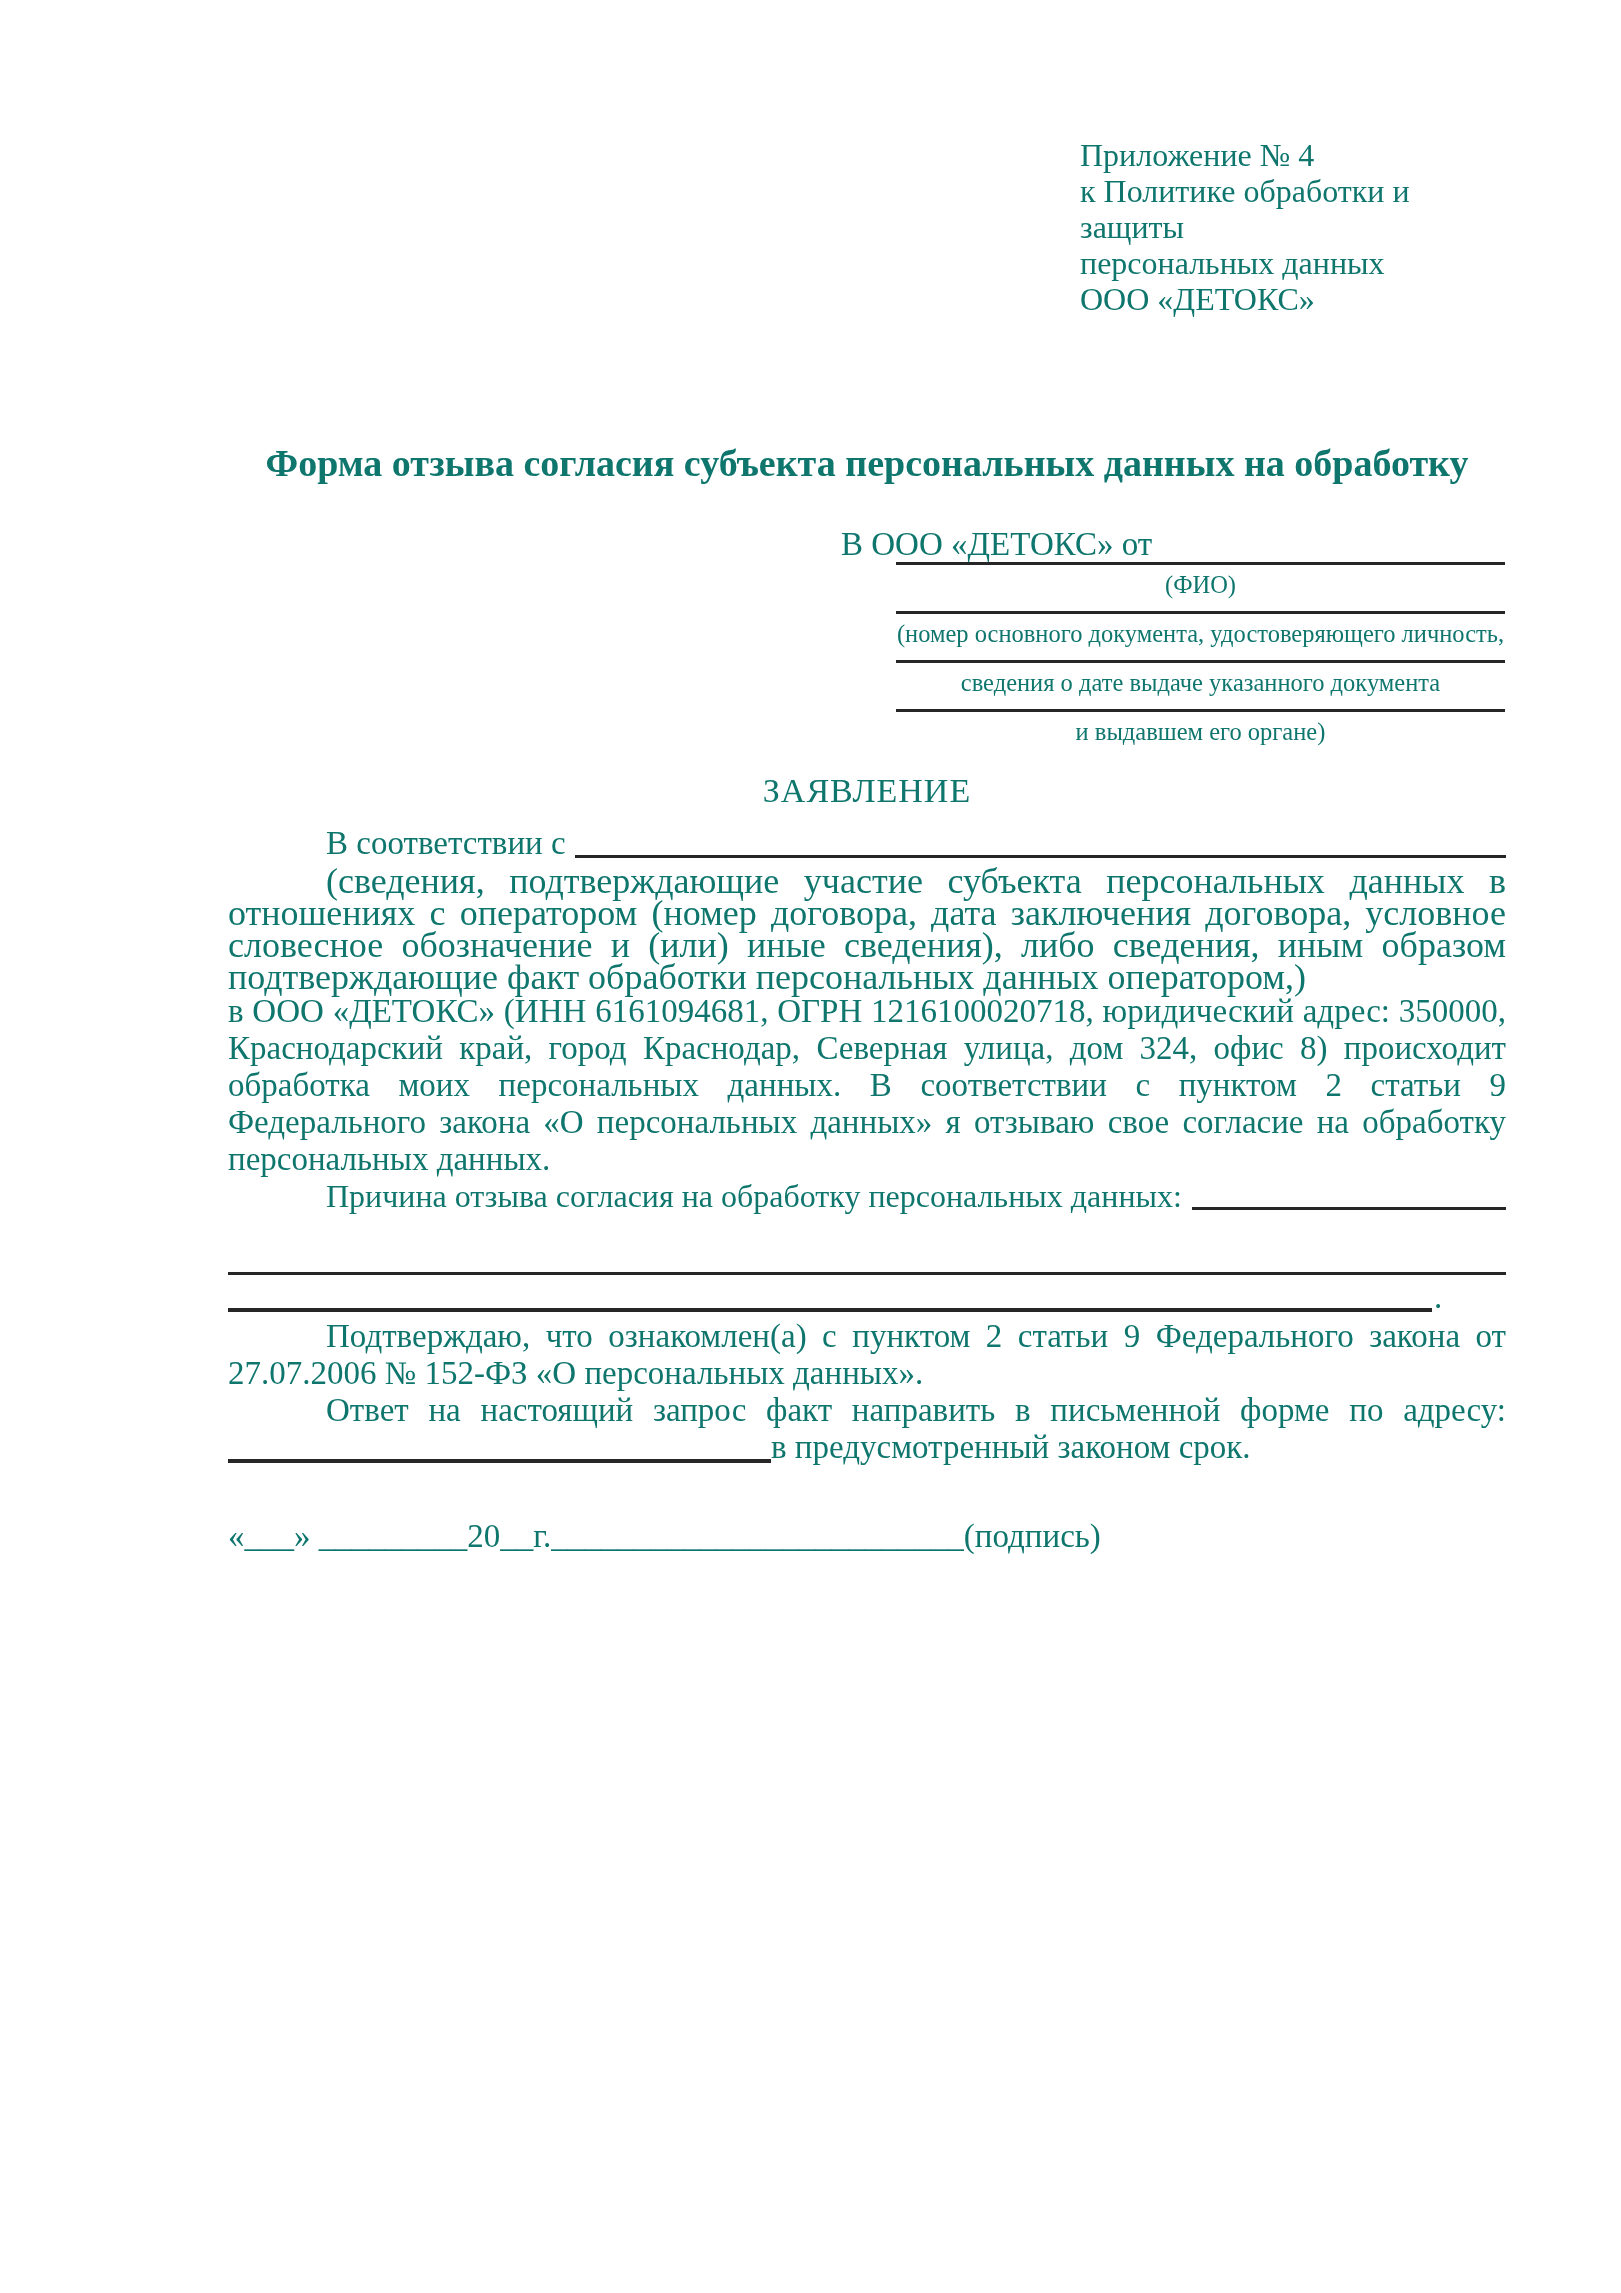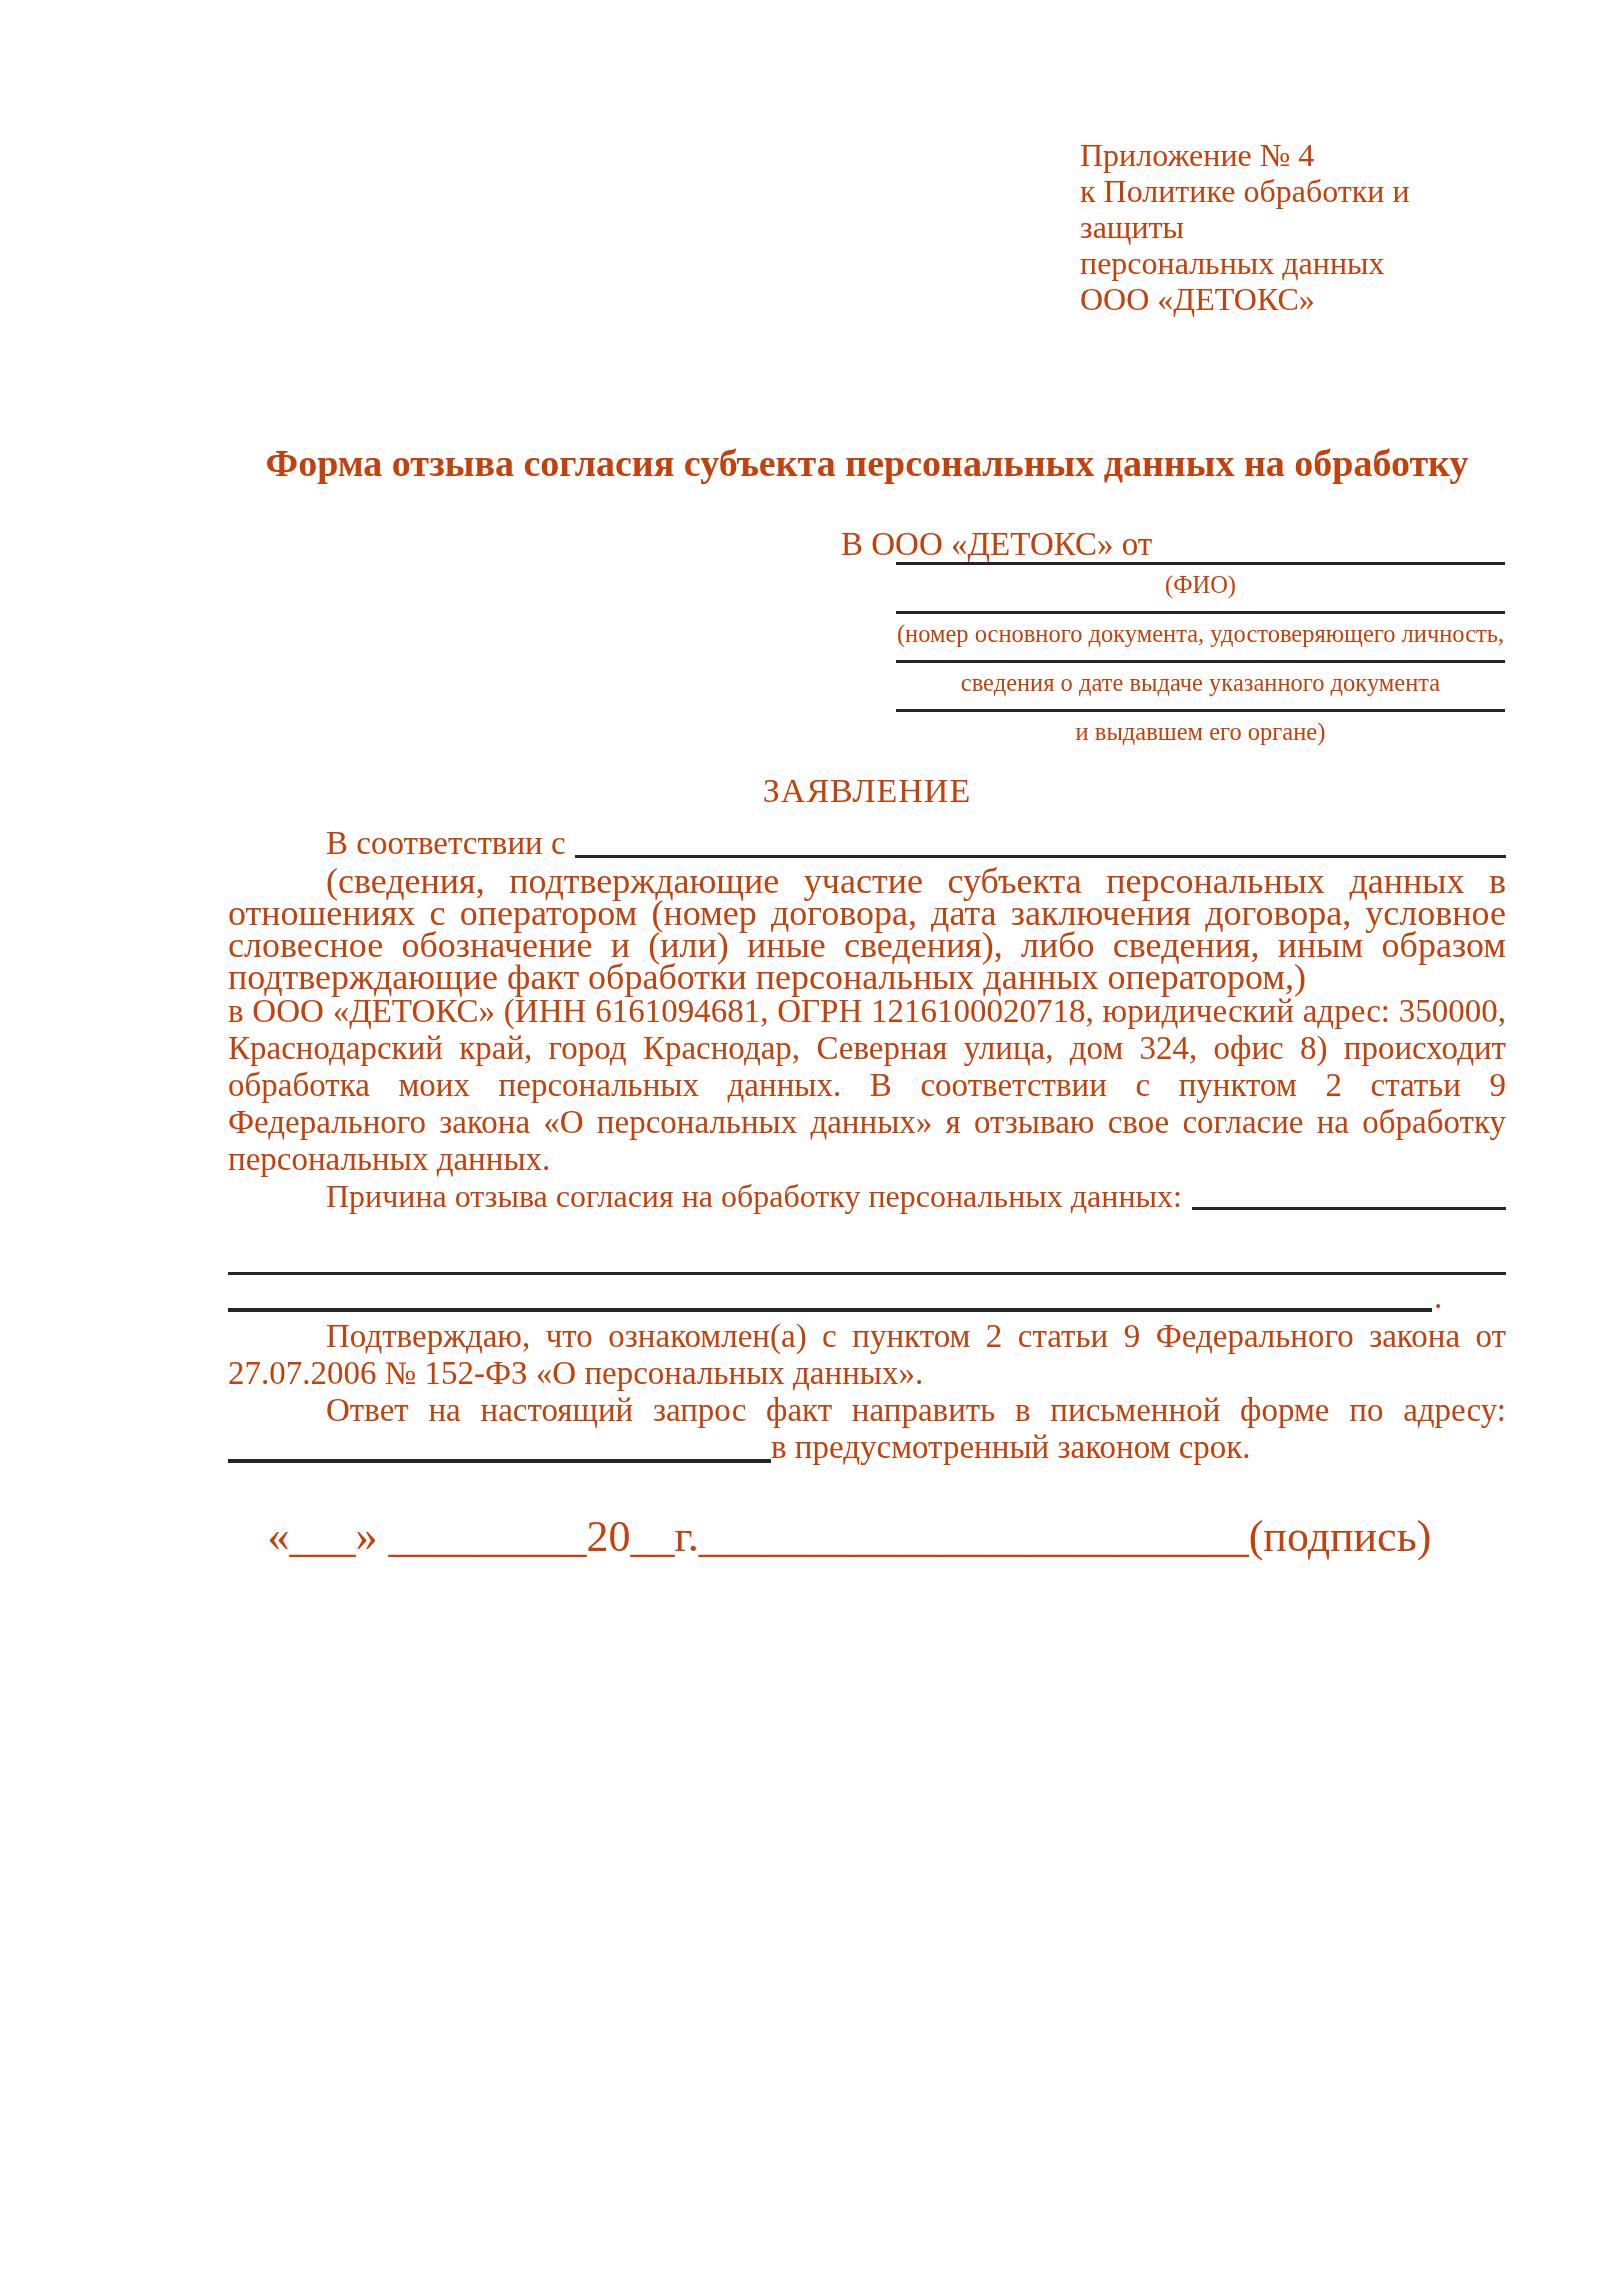--- a/index.html
+++ b/index.html
@@ -1,17 +1,17 @@
 <!DOCTYPE html>
 <html><head>
 <meta charset="utf-8">
 <style>
   html,body{margin:0;padding:0;background:#ffffff;}
   .page{
-    width:1621px;height:2294px;background:#ffffff;color:#c2410c;
+    width:1621px;height:2294px;background:#ffffff;color:#0f766e;
     font-family:"Liberation Serif","DejaVu Serif",serif;
     overflow:hidden;position:relative;
   }
   .content{padding:0 115px 0 228px;}
 
   .appendix{padding-top:137px;margin-left:852px;font-size:32px;line-height:36px;}
 
   .title{margin-top:123px;font-size:38px;font-weight:bold;line-height:46px;text-align:center;white-space:nowrap;}
 
   .addr-label{margin-top:41px;margin-left:613px;font-size:33px;line-height:35px;}
@@ -37,21 +37,21 @@
   .blank-b .line{width:1204px;height:3.9px;background:#262626;align-self:flex-end;}
   .blank-b .dot{font-size:33px;line-height:29px;align-self:flex-end;padding-left:2px;}
 
   .ack-para{margin-top:5.9px;font-size:33px;line-height:37px;text-align:justify;text-indent:98px;}
 
   .reply-line1{font-size:33px;line-height:37px;text-indent:98px;text-align:justify;text-align-last:justify;}
   .reply-line2{display:flex;font-size:33px;line-height:37px;}
   .reply-line2 .blank{width:543px;height:3.9px;background:#262626;align-self:flex-end;margin-bottom:2.9px;}
   .reply-line2 span{white-space:nowrap;}
 
-  .sig-row{margin-top:51px;display:flex;justify-content:center;font-size:44px;line-height:39px;padding-right:35px;}
+  .sig-row{margin-top:51px;display:flex;justify-content:flex-start;font-size:33px;line-height:39px;padding-right:35px;}
   .sig-row span{white-space:nowrap;}
 </style>
 </head>
 <body>
 
 <div class="page">
   <div class="content">
 
     <div class="appendix">
       <div>Приложение № 4</div>

